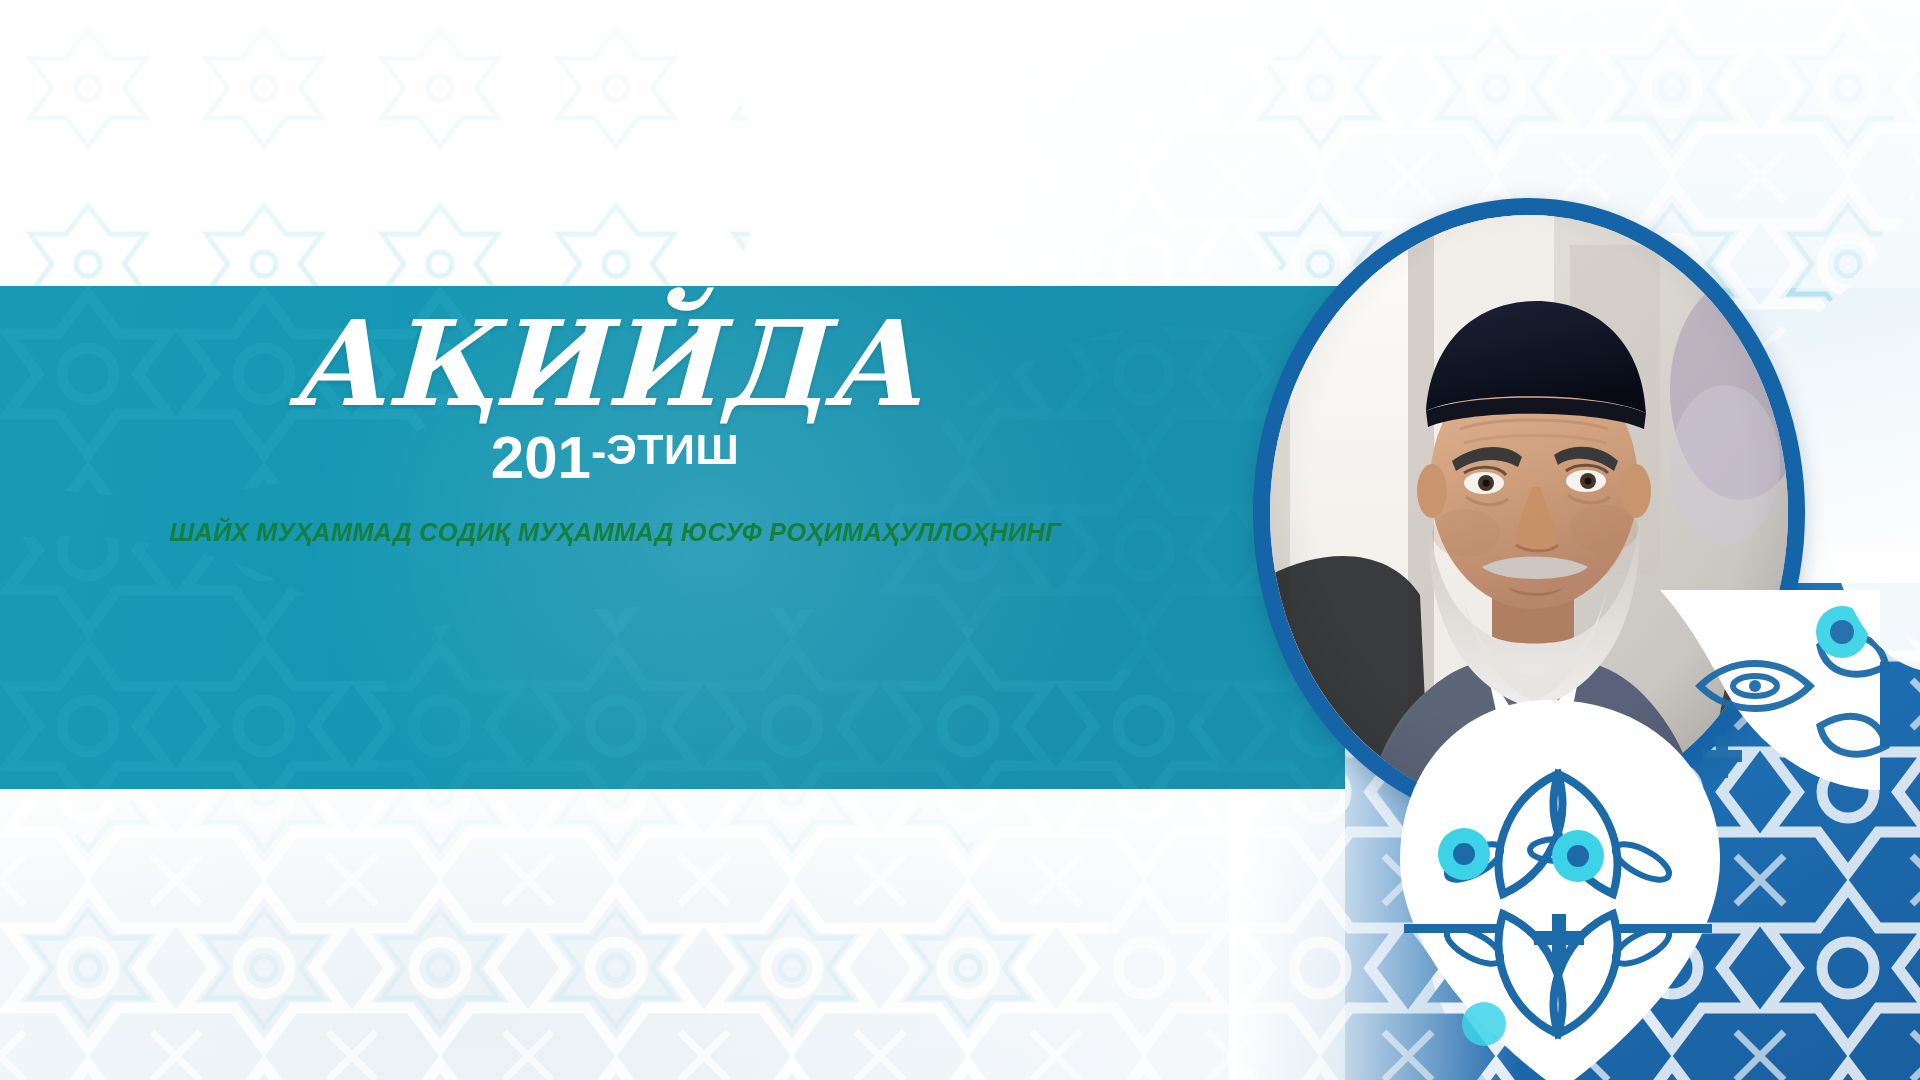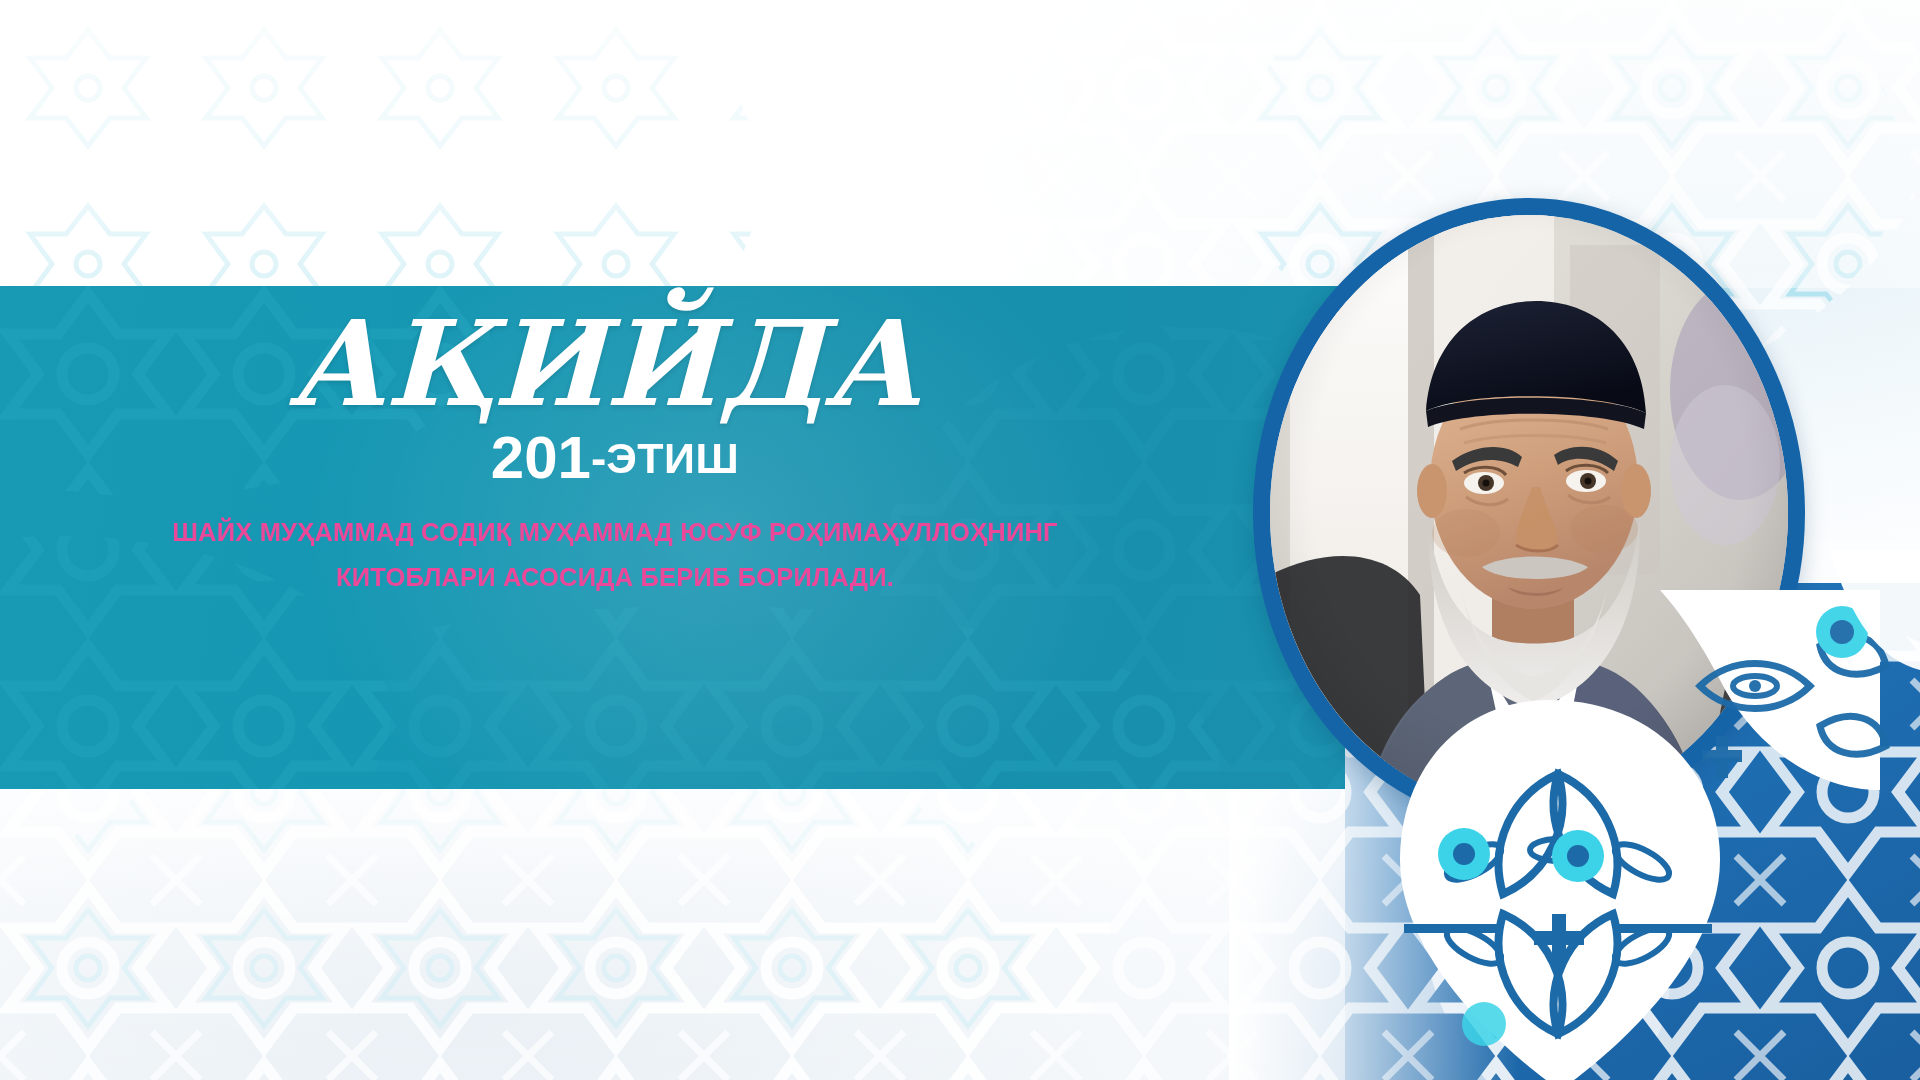--- a/index.html
+++ b/index.html
@@ -44,28 +44,28 @@
 
   .title{
      font-family:"DejaVu Serif",serif;
      font-weight:700;font-style:italic;
      font-size:118px;line-height:1.02;color:#ffffff;letter-spacing:1px;
      text-shadow:0 2px 5px rgba(0,0,0,.13);
      transform:skewX(-4deg);
      margin:8px 0 2px 0;white-space:nowrap;}
 
   .lesson{color:#ffffff;white-space:nowrap;margin:2px 0 22px 0;
-     display:flex;align-items:center;justify-content:center;}
+     display:flex;align-items:flex-start;justify-content:center;}
   .lesson .num{font-size:60px;font-weight:700;letter-spacing:0px;line-height:1;}
   .lesson .dash{font-size:46px;font-weight:700;line-height:1;}
   .lesson .word{font-size:43px;font-weight:700;letter-spacing:.5px;line-height:1;}
 
   .lines{display:flex;flex-direction:column;align-items:center;gap:0px;width:100%;}
-  .line{color:#ec4899;font-size:25.5px;font-weight:700;letter-spacing:.2px;
-     line-height:45px;white-space:nowrap;text-align:center;}
+  .line{color:#15803d;font-size:25.5px;font-weight:700;letter-spacing:.2px;
+     line-height:45px;white-space:nowrap;text-align:center;font-style:italic;}
 
   
   .portrait-wrap{position:absolute;left:1253px;top:198px;width:552px;height:630px;}
   .ring{position:absolute;inset:0;border-radius:50%;
      background:#1564a8;
      box-shadow:0 6px 22px rgba(10,50,90,.22);}
   .photo{position:absolute;left:17px;top:17px;right:17px;bottom:17px;border-radius:50%;
      overflow:hidden;background:#d9dde2;}
   .photo svg{display:block;width:100%;height:100%;}
 
@@ -171,21 +171,20 @@
     <div class="title">АҚИЙДА</div>
 
     <div class="lesson">
       <span class="num">201</span>
       <span class="dash">-</span>
       <span class="word">ЭТИШ</span>
     </div>
 
     <div class="lines">
       <div class="line">ШАЙХ МУҲАММАД СОДИҚ МУҲАММАД ЮСУФ РОҲИМАҲУЛЛОҲНИНГ</div>
-      <div class="line">КИТОБЛАРИ АСОСИДА БЕРИБ БОРИЛАДИ.</div>
     </div>
   </div>
 
   <div class="portrait-wrap">
     <div class="ring"></div>
     <div class="photo">
       <svg viewBox="0 0 518 596" preserveAspectRatio="xMidYMid slice" xmlns="http://www.w3.org/2000/svg">
         <defs>
           <linearGradient id="roomBG" x1="0" y1="0" x2="1" y2="1">
             <stop offset="0%" stop-color="#e8e4de"></stop>

